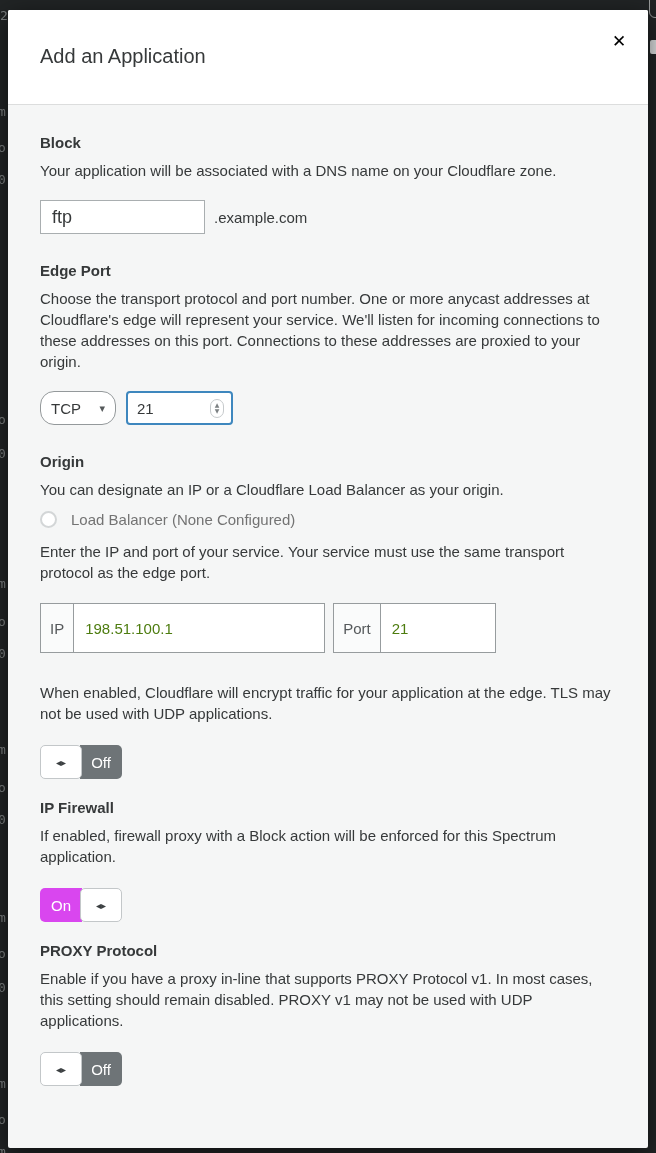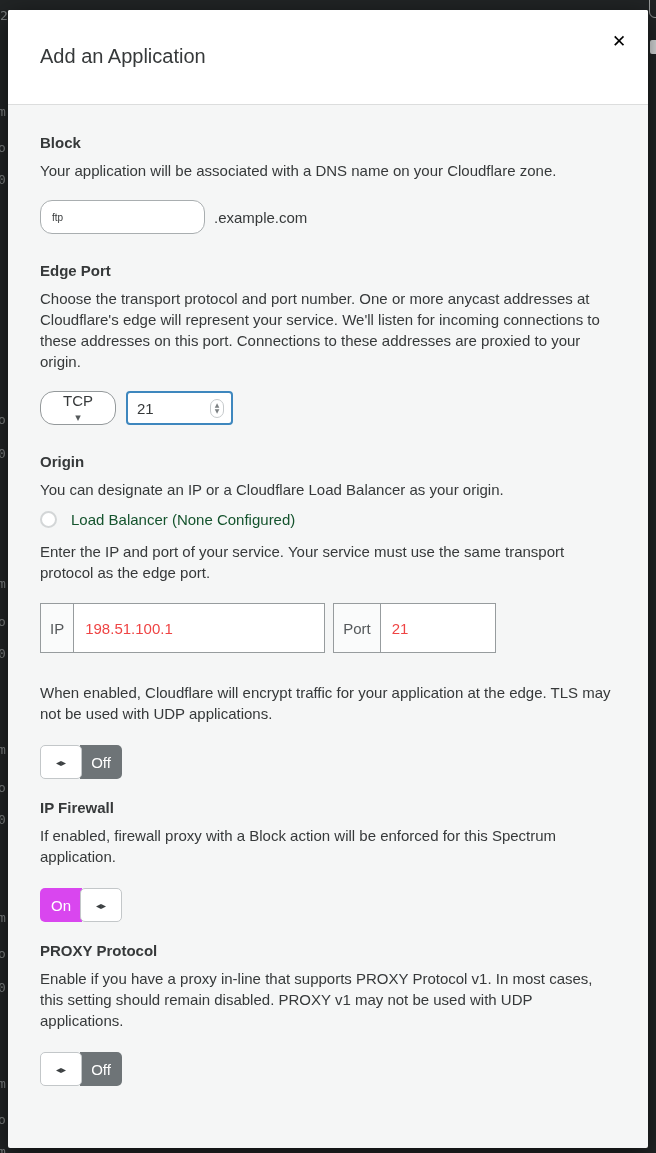--- a/index.html
+++ b/index.html
@@ -41,34 +41,34 @@
     font-size:17px; font-weight:700; color:#000; line-height:22px; text-align:center;
     font-family:"DejaVu Sans", sans-serif;
   }
   .modal-body { flex:1; padding:29px 32px 0 32px; overflow:hidden; }
 
   .section-label { font-size:15px; font-weight:700; color:#36393a; margin:0 0 9px; }
   .desc { font-size:15px; line-height:21px; color:#36393a; margin:0 0 15px; max-width:588px; }
 
   
   .text-input {
-    height:34px; border:1px solid #a9aeb0; border-radius:12px; background:#fff;
-    font-family:"Liberation Sans", sans-serif; font-size:10px; color:#36393a;
+    height:34px; border:1px solid #a9aeb0; border-radius:0; background:#fff;
+    font-family:"Liberation Sans", sans-serif; font-size:18px; color:#36393a;
     padding:0 11px; outline:none;
   }
   .domain-row { display:flex; align-items:center; margin:19px 0 28px; }
   .domain-input { width:165px; }
   .domain-suffix { margin-left:9px; font-size:15px; color:#36393a; }
 
   
   .edgeport-row { display:flex; align-items:center; margin:19px 0 28px; }
   .select {
     width:76px; height:34px; background:#fff; border:1px solid #94999b; border-radius:14px;
     display:flex; align-items:center; justify-content:space-between; padding:0 10px;
-    font-size:15px; color:#36393a; cursor:pointer;flex-direction:column;
+    font-size:15px; color:#36393a; cursor:pointer;
   }
   .select .caret { font-size:11px; color:#55595b; }
   .numfield {
     width:107px; height:34px; margin-left:10px; background:#fff;
     border:2px solid #3e87be; border-radius:4px;
     display:flex; align-items:center; padding:0 7px 0 9px;
   }
   .numfield .numval { flex:1; font-size:15px; color:#36393a; }
   .stepper {
     width:14px; height:19px; border:1px solid #c6cacc; border-radius:7px; background:#fff;
@@ -81,33 +81,33 @@
   .radio-row { display:flex; align-items:center; margin:0 0 10px; font-size:15px; }
   .radio-circle {
     width:17px; height:17px; border-radius:50%; border:2px solid #36393a;
     margin-right:14px; position:relative; flex:0 0 auto; background:#fff; cursor:pointer;
   }
   .radio-circle.checked::after {
     content:""; position:absolute; left:3px; top:3px; width:7px; height:7px;
     border-radius:50%; background:#36393a;
   }
   .radio-row.disabled .radio-circle { border-color:#d3d6d7; cursor:default; }
-  .radio-row.disabled .radio-label { color:#14532d; }
+  .radio-row.disabled .radio-label { color:#737373; }
 
   
   .origin-fields { display:flex; margin:20px 0 29px; }
   .field-group {
     display:flex; height:50px; border:1px solid #979c9e; background:#fff; align-items:stretch;
   }
   .field-prefix {
     background:#fafbfb; border-right:1px solid #979c9e; display:flex; align-items:center;
     padding:0 9px; font-size:15px; color:#55595b;
   }
   .fg-input {
-    border:none; outline:none; padding:0 11px; font-size:15px; color:#ef4444;
+    border:none; outline:none; padding:0 11px; font-size:15px; color:#4d7c0f;
     font-family:"Liberation Sans", sans-serif; background:#fff;
   }
   .ip-group { margin-right:8px; }
   .ip-group .fg-input { width:250px; }
   .port-group .fg-input { width:114px; }
 
   
   .toggle { display:inline-flex; height:34px; margin:6px 0 20px; cursor:pointer; }
   .toggle .handle {
     width:42px; height:34px; background:#fff; border:1px solid #c3c7c9; border-radius:5px;

